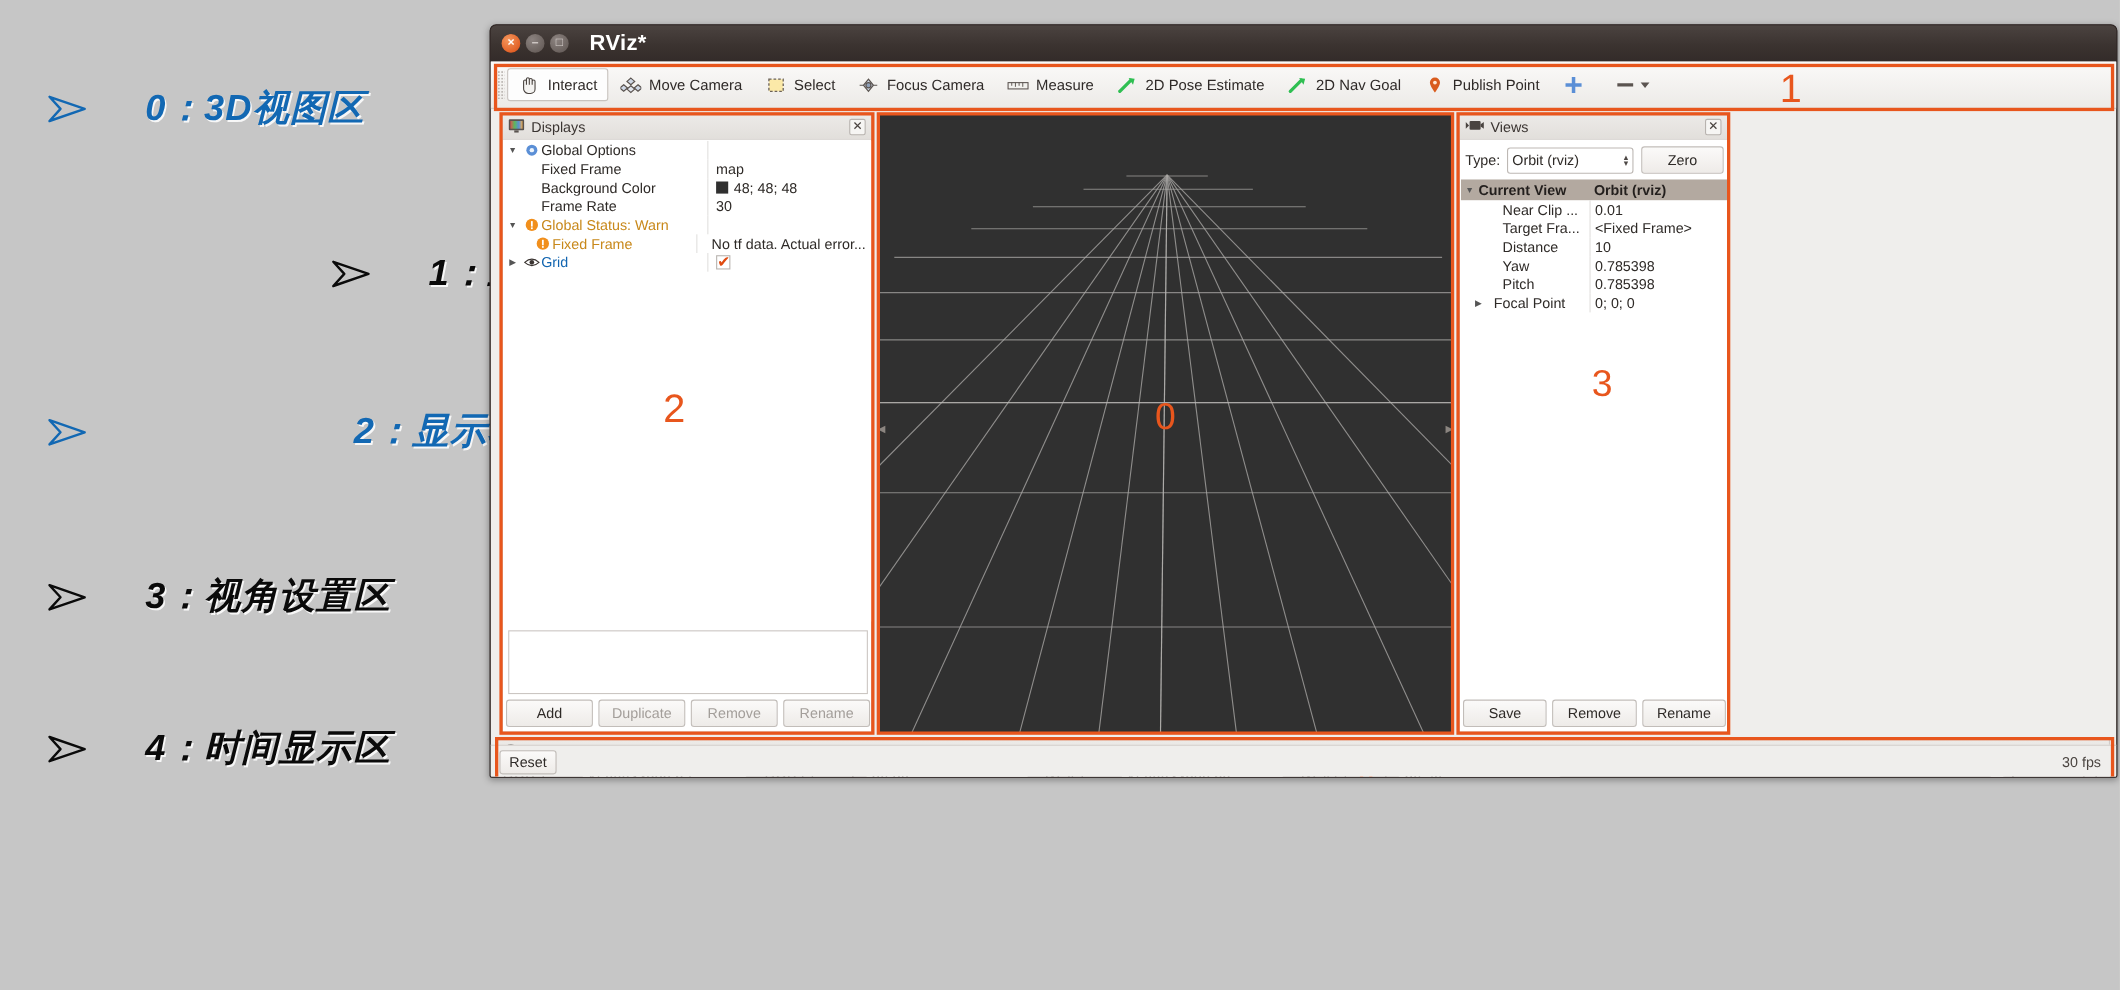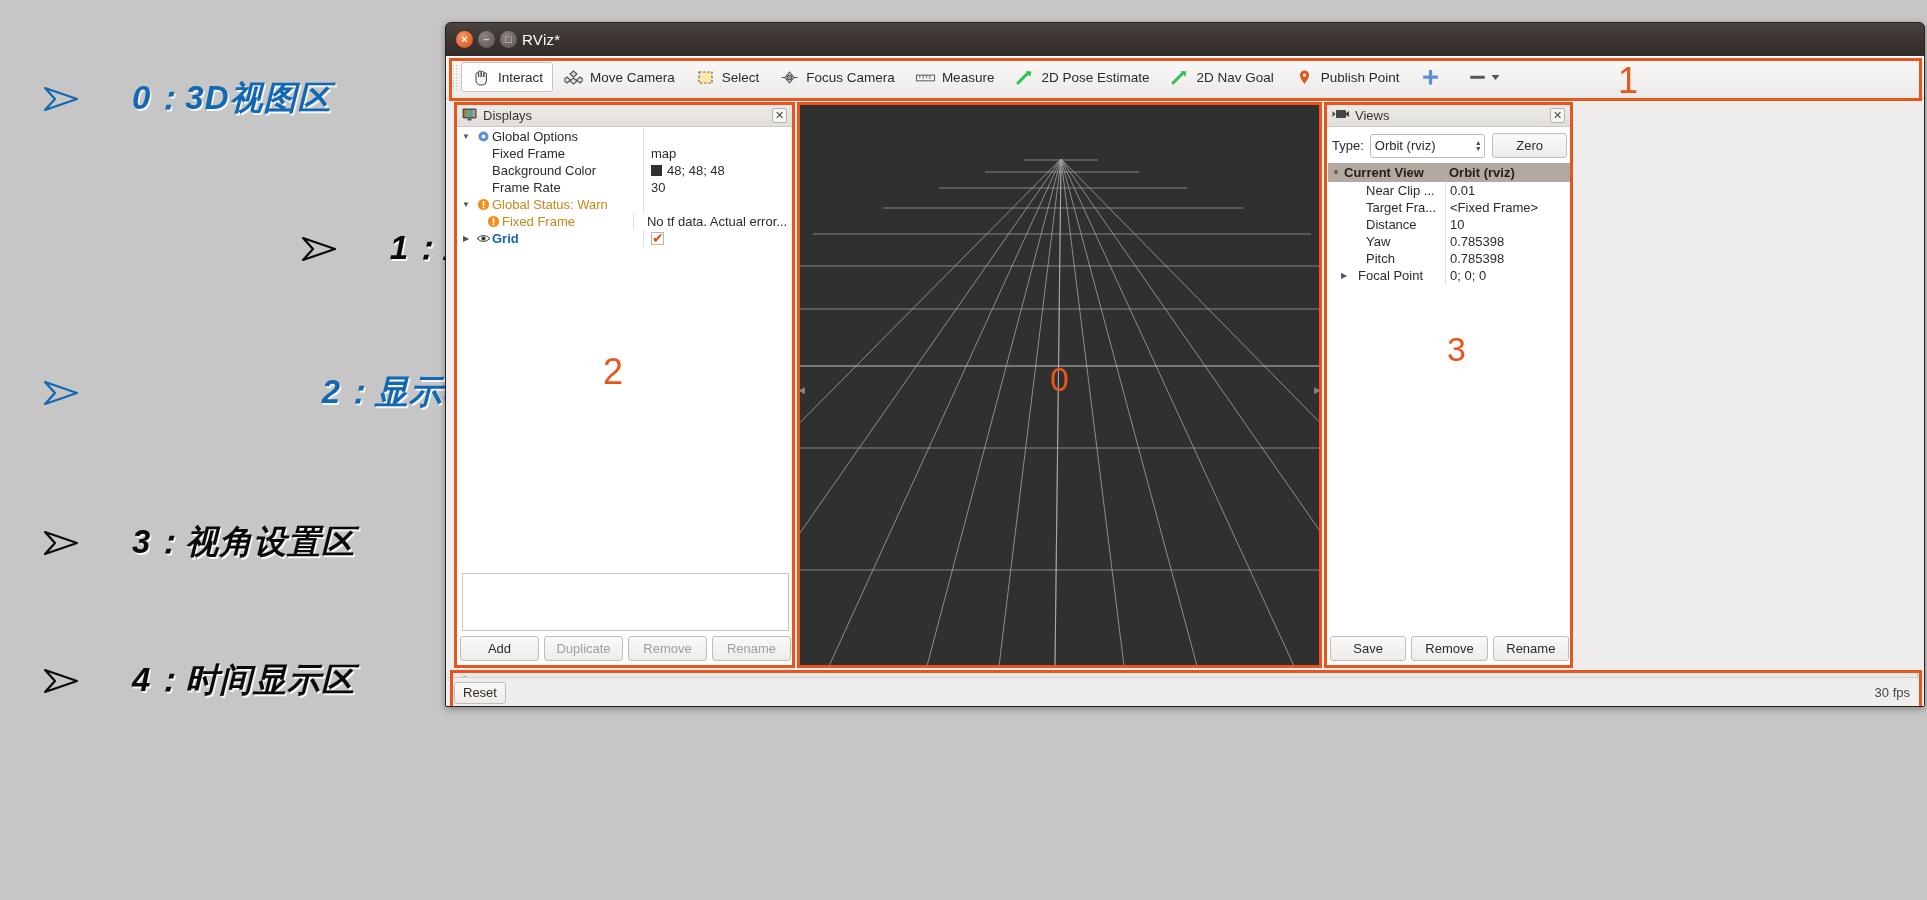--- a/index.html
+++ b/index.html
@@ -47,21 +47,21 @@
     background: linear-gradient(to bottom, #4b4340 0%, #3b3330 55%, #332b29 100%);
     display: flex; align-items: center; padding-left: 10px;
     border-radius: 5px 5px 0 0;
   }
   .wbtn { width: 17px; height: 17px; border-radius: 50%; margin-right: 5px;
           display:flex; align-items:center; justify-content:center;
           font-size: 11px; color: #3c2f2a; font-weight: bold; line-height: 1; }
   .wbtn.close { background: radial-gradient(circle at 35% 30%, #f4965c, #da4c12); color:#fff; }
   .wbtn.min   { background: radial-gradient(circle at 35% 30%, #8c8380, #5d5450); color:#d9d2cf; }
   .wbtn.max   { background: radial-gradient(circle at 35% 30%, #8c8380, #5d5450); color:#d9d2cf; }
-  .wtitle { color: #ffffff; font-size: 15px; font-weight: normal; letter-spacing: .3px; }
+  .wtitle { color: #ffffff; font-size: 20px; font-weight: bold; margin-left: 14px; letter-spacing: .3px; }
 
   .wbody { position: relative; height: 651px; background: #efeeec; padding: 0; }
 
   
   .toolbar {
     position: absolute; left: 0; top: 0; right: 0; height: 43px;
     background: linear-gradient(to bottom, #fbfaf9, #eceae7);
     border-bottom: 1px solid #cfcac6;
     display: flex; align-items: center; padding-left: 10px;
   }
@@ -92,21 +92,21 @@
   #displays-panel { left: 10px; top: 48px; width: 337px; height: 562px; }
   .tree { background: #ffffff; position: absolute; left: 1px; top: 23px;
           width: 335px; height: 437px; overflow: hidden; }
   .trow { display: flex; height: 17px; align-items: center; font-size: 13px; color: #2e2a27; }
   .trow .tw { width: 185px; display: flex; align-items: center; overflow: hidden; white-space: nowrap; }
   .trow .tv { width: 150px; padding-left: 7px; white-space: nowrap; overflow: hidden;
               border-left: 1px solid #e2e0de; height: 17px; line-height: 17px; }
   .arr { width: 16px; text-align: center; font-size: 8px; color: #555; flex: 0 0 16px; }
   .ticon { width: 18px; flex: 0 0 18px; display:flex; align-items:center; justify-content:center; }
   .warnclr { color: #c8881a; }
-  .gridclr { color: #1265b0; font-weight: bold; }
+  .gridclr { color: #1265b0; font-weight: normal; }
   .swatch { display:inline-block; width: 11px; height: 11px; background:#303030;
             vertical-align: -1px; margin-right: 5px; }
   .chk { display:inline-block; width:13px; height:13px; border:1px solid #b9b4b0;
          background:#fff; position: relative; vertical-align:-2px; }
   .chk:after { content:"✔"; position:absolute; left:0px; top:-3px; font-size:14px; color:#e04a10; }
 
   .descbox { position: absolute; left: 5px; top: 468px; width: 327px; height: 58px;
              background: #fff; border: 1px solid #cbc6c2; }
   .btnrow { position: absolute; left: 3px; bottom: 4px; width: 331px;
             display: flex; gap: 5px; }

